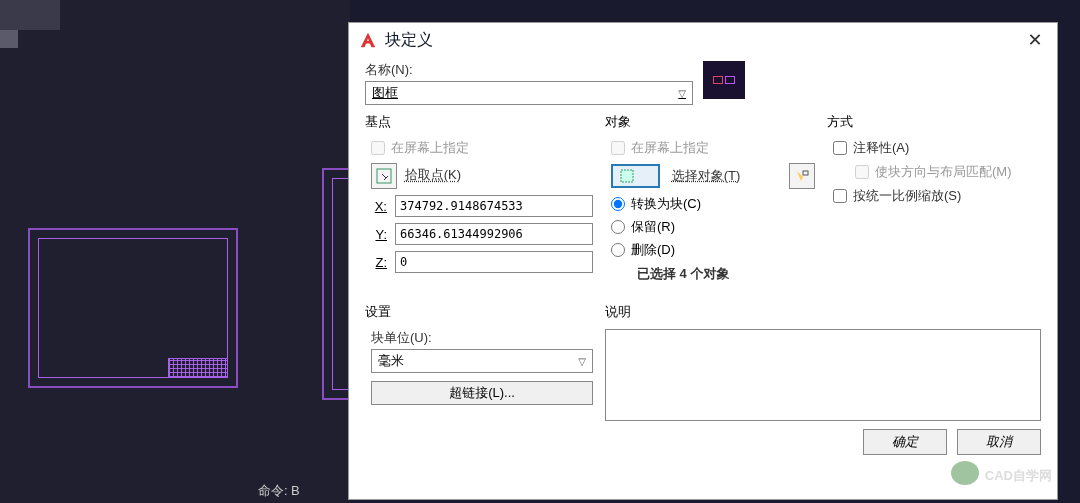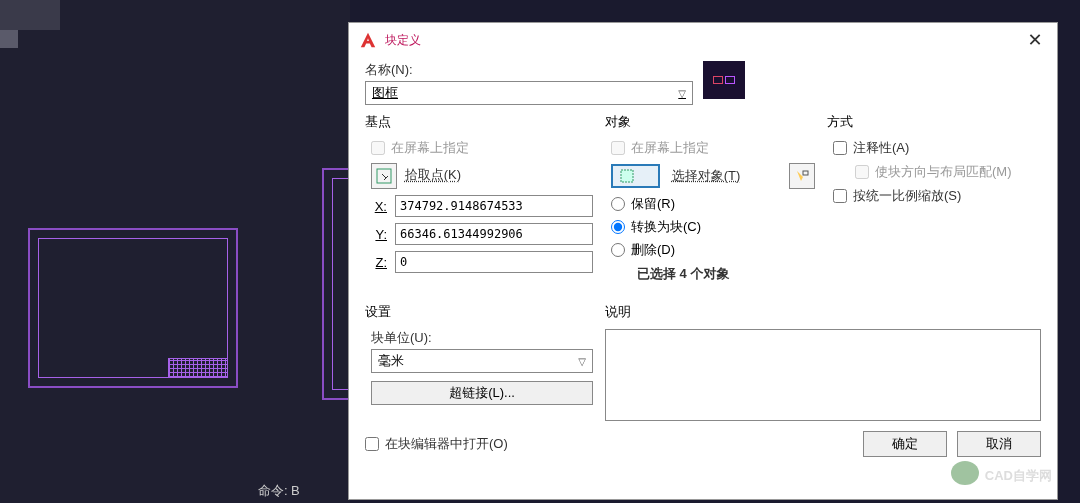--- a/index.html
+++ b/index.html
@@ -10,21 +10,21 @@
 .title-strip2 { position: absolute; left: 0; top: 30px; width: 18px; height: 18px; background: #5a5a6a; }
 .rect-outer { position: absolute; border: 2px solid #8a4dc4; }
 .rect-inner { position: absolute; border: 1px solid #a661e8; }
 .sm-rect { position: absolute; border: 1px solid #a661e8; background: repeating-linear-gradient(0deg,#a661e8,#a661e8 1px,transparent 1px,transparent 4px),repeating-linear-gradient(90deg,#a661e8,#a661e8 1px,transparent 1px,transparent 4px);}
 
 .cmdline { position: absolute; left: 258px; bottom: 3px; color: #ccc; font-size: 12px; }
 
 .dialog { position: absolute; left: 348px; top: 22px; width: 710px; height: 478px; background: #fff; border: 1px solid #999; }
 .dlg-title { height: 34px; display: flex; align-items: center; padding: 0 10px; }
 .dlg-title .logo { width: 18px; height: 18px; margin-right: 8px; }
-.dlg-title .txt { flex: 1; font-size: 12px; color: #be185d; }
+.dlg-title .txt { flex: 1; font-size: 16px; color: #0f172a; }
 .close-x { font-size: 18px; color: #333; cursor: pointer; width: 24px; text-align: center; }
 
 .dlg-body { padding: 4px 16px 8px 16px; }
 .name-row { display: flex; align-items: flex-start; gap: 10px; margin-bottom: 8px; }
 .name-col { flex: 0 0 328px; }
 .lbl { color: #333; margin-bottom: 2px; display: block; }
 .combo { width: 100%; height: 24px; border: 1px solid #888; background: #fff; display: flex; align-items: center; padding: 0 6px; justify-content: space-between; text-decoration: underline; }
 .combo .arr { font-size: 10px; color: #555; }
 .preview { width: 42px; height: 38px; background: #1a1030; display: flex; align-items: center; justify-content: center; gap:2px;}
 .preview i { width:10px;height:8px;border:1px solid #d46; display:inline-block;}
@@ -53,21 +53,21 @@
 
 .sel-wrap{ display:flex; align-items:center; gap:8px; height:24px;}
 .sel { flex:1; height:24px; border:1px solid #888; background:#fff; display:flex; align-items:center; justify-content:space-between; padding:0 6px;}
 .sel .arr{ font-size:10px; color:#555;}
 .hlink-btn{ width:100%; height:24px; border:1px solid #888; background:#f0f0f0; margin-top:8px;}
 
 .desc-box{ width:100%; height:92px; border:1px solid #888; background:#fff; margin-top:4px;}
 
 .footer{ display:flex; align-items:center; gap:10px; padding:0 16px 10px 16px;}
 .footer .sp{flex:1;}
-.btn{ width:84px; height:26px; border:1px solid #888; background:#f0f0f0;}
+.btn{ width:84px; height:26px; border:1px solid #888; background:#f0f0f0;font-style:italic;}
 
 .wm-badge{ position:absolute; right:28px; bottom:18px; color:#ddd; font-size:15px; font-weight:bold; display:flex; align-items:flex-end; gap:6px;}
 .wm-badge .bbl{ width:28px;height:24px;border-radius:50%; background:#7a7; opacity:.7;}
 .wm-diag{ position:absolute; left:460px; top:110px; color:#ccc; opacity:.22; font-size:28px; transform:rotate(-32deg); letter-spacing:2px; pointer-events:none;}
 </style>
 </head>
 <body>
 
 <div class="canvas">
   <div class="title-strip"></div>
@@ -161,26 +161,26 @@
             <span class="link-label">选择对象(T)</span>
             <span style="flex:1"></span>
             <span class="icon-btn">
               <svg width="16" height="16" viewBox="0 0 16 16">
                   <path d="M3 3 L9 9 L7 13 L3 3 Z" fill="#fc5"></path>
                   <rect x="9" y="3" width="5" height="4" fill="none" stroke="#555"></rect>
                 </svg>
             </span>
           </div>
           <label class="radio">
+              <input type="radio" name="obj" checked="" style="">
+              <span>转换为块(C)</span>
+            </label>
+          <label class="radio">
               <input type="radio" name="obj" style="">
               <span>保留(R)</span>
-            </label>
-          <label class="radio">
-              <input type="radio" name="obj" checked="" style="">
-              <span>转换为块(C)</span>
             </label>
           <label class="radio">
               <input type="radio" name="obj" style="">
               <span>删除(D)</span>
             </label>
           <div class="sel-info">已选择 4 个对象</div>
         </div>
       </div>
 
       <div class="col">
@@ -217,24 +217,20 @@
         </div>
       </div>
       <div class="col">
         <div class="grp-title">说明</div>
         <div class="desc-box"></div>
       </div>
     </div>
   </div>
 
   <div class="footer">
-    <label class="chk">
-        <input type="checkbox" style="">
-        <span>在块编辑器中打开(O)</span>
-      </label>
     <span class="sp"></span>
     <button class="btn">确定</button>
     <button class="btn">取消</button>
   </div>
 </div>
 
 <div class="wm-badge">
   <span class="bbl"></span>
   <span>CAD自学网</span>
 </div>

